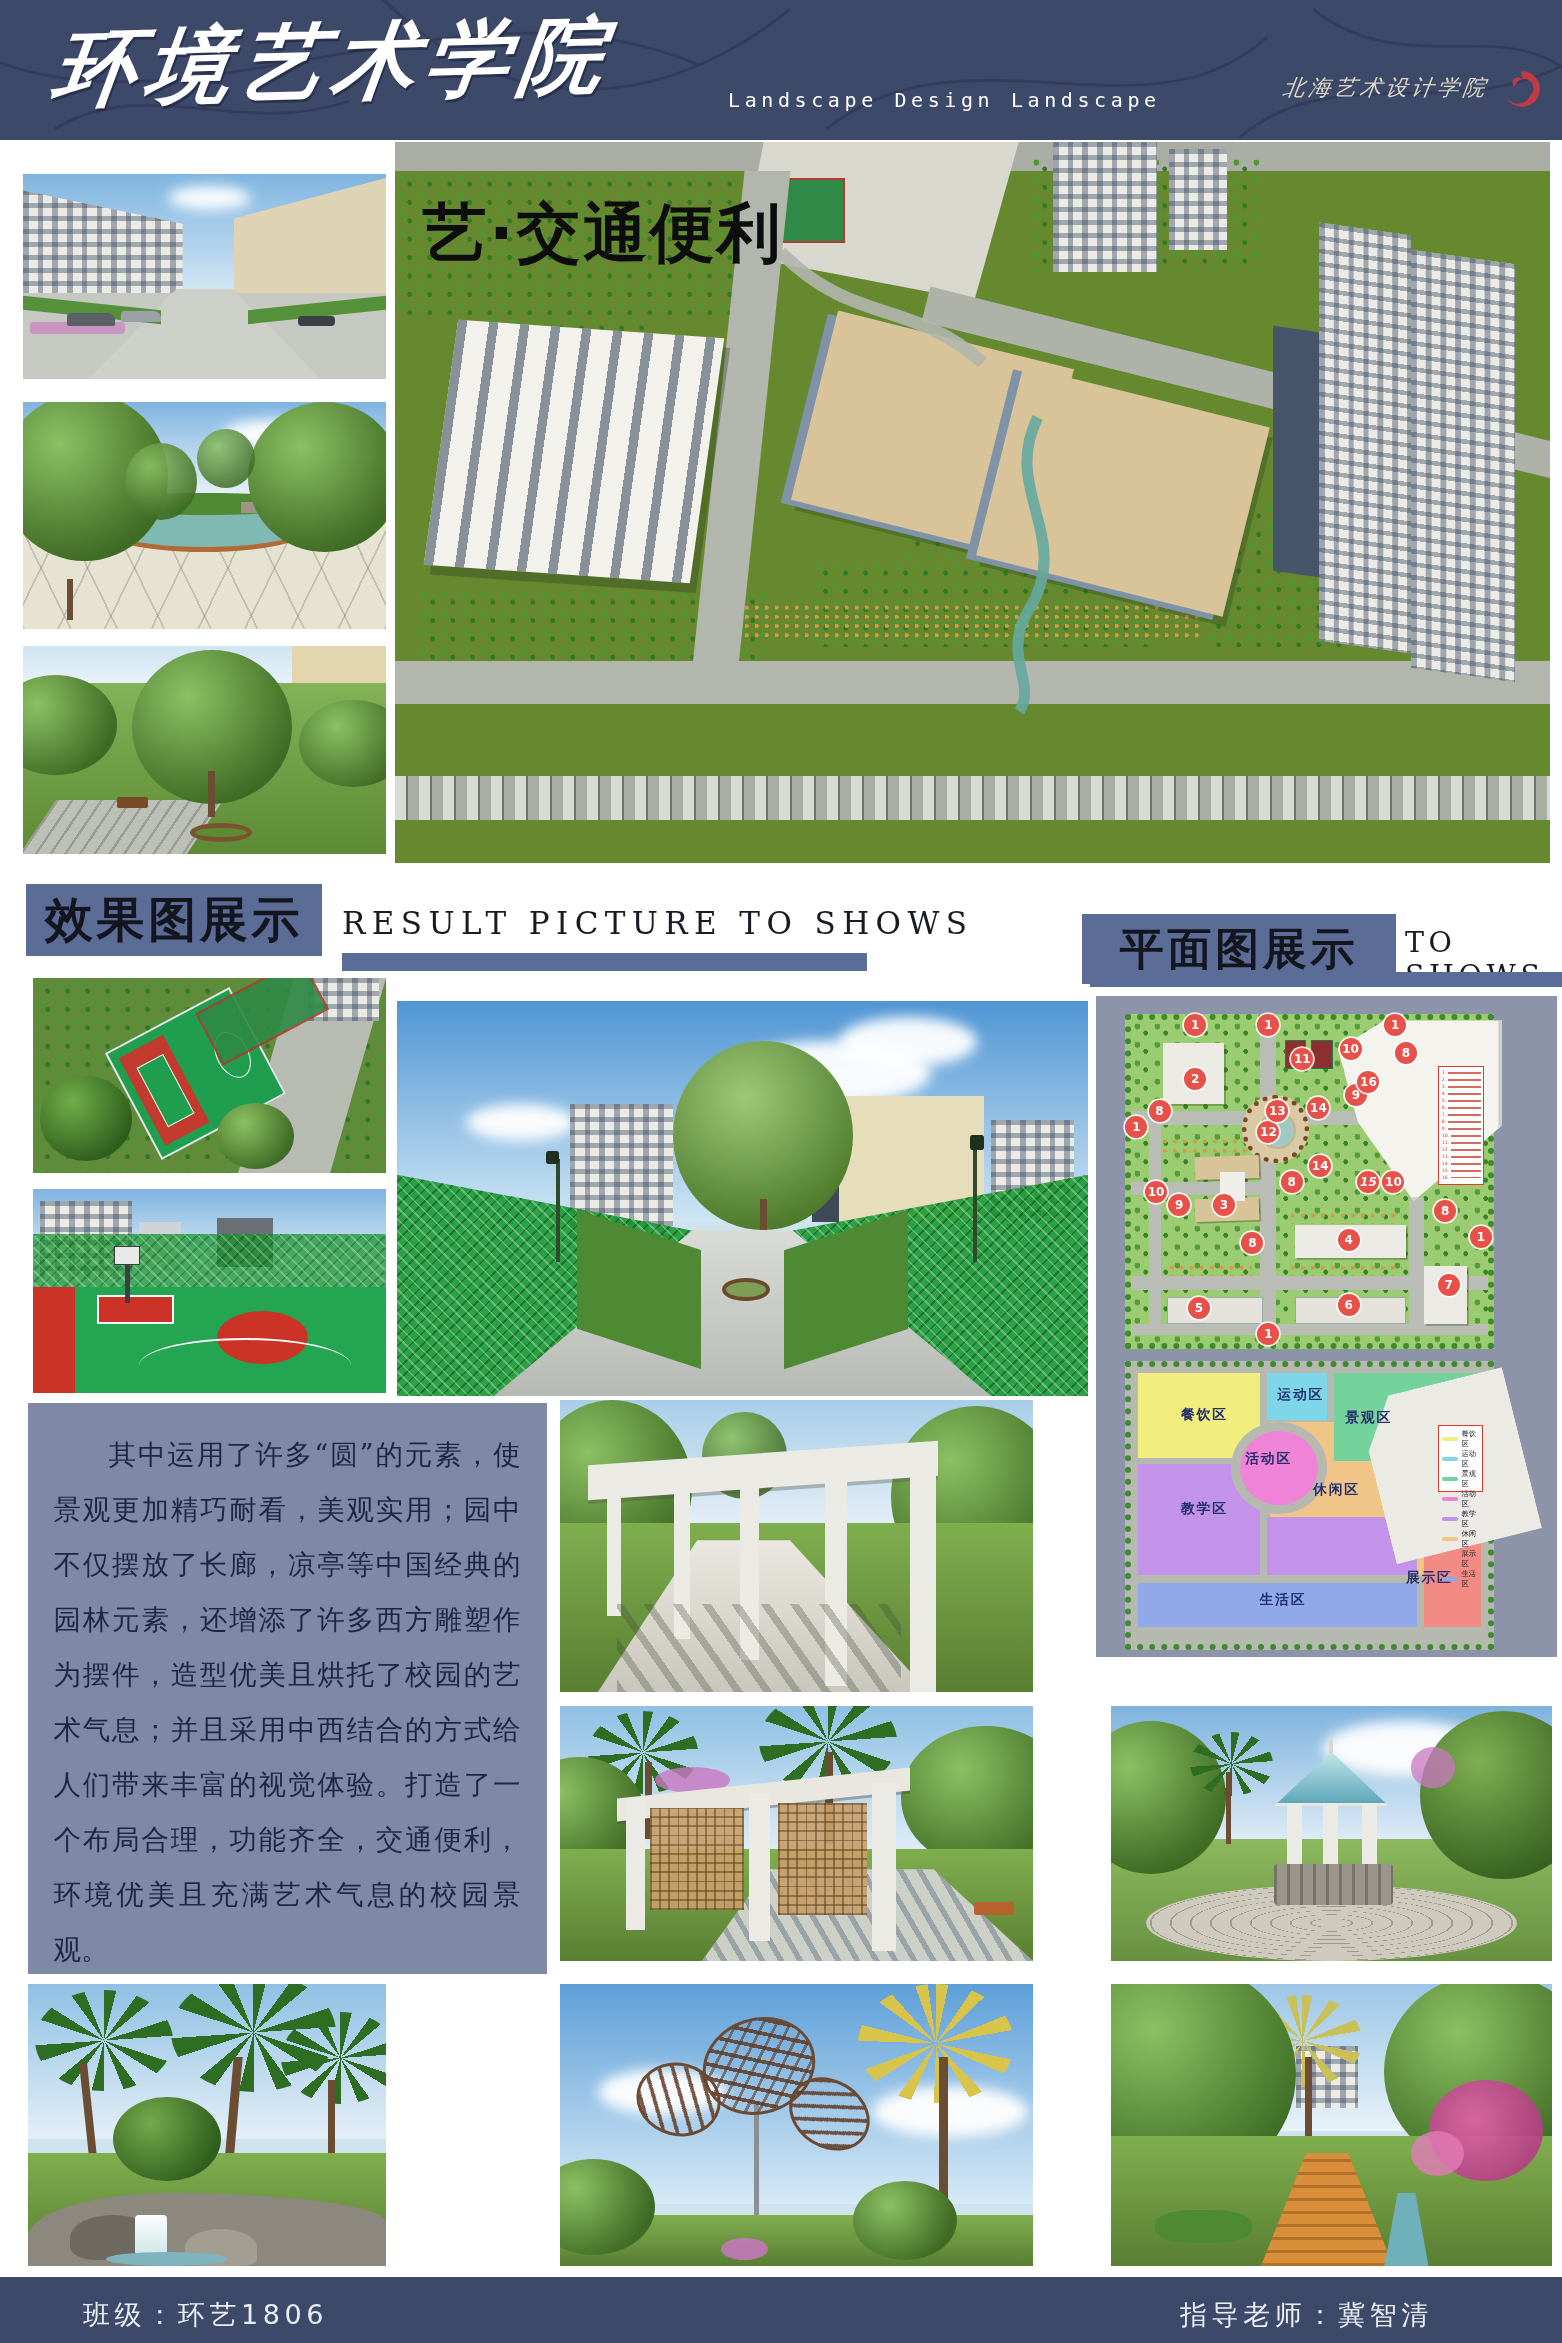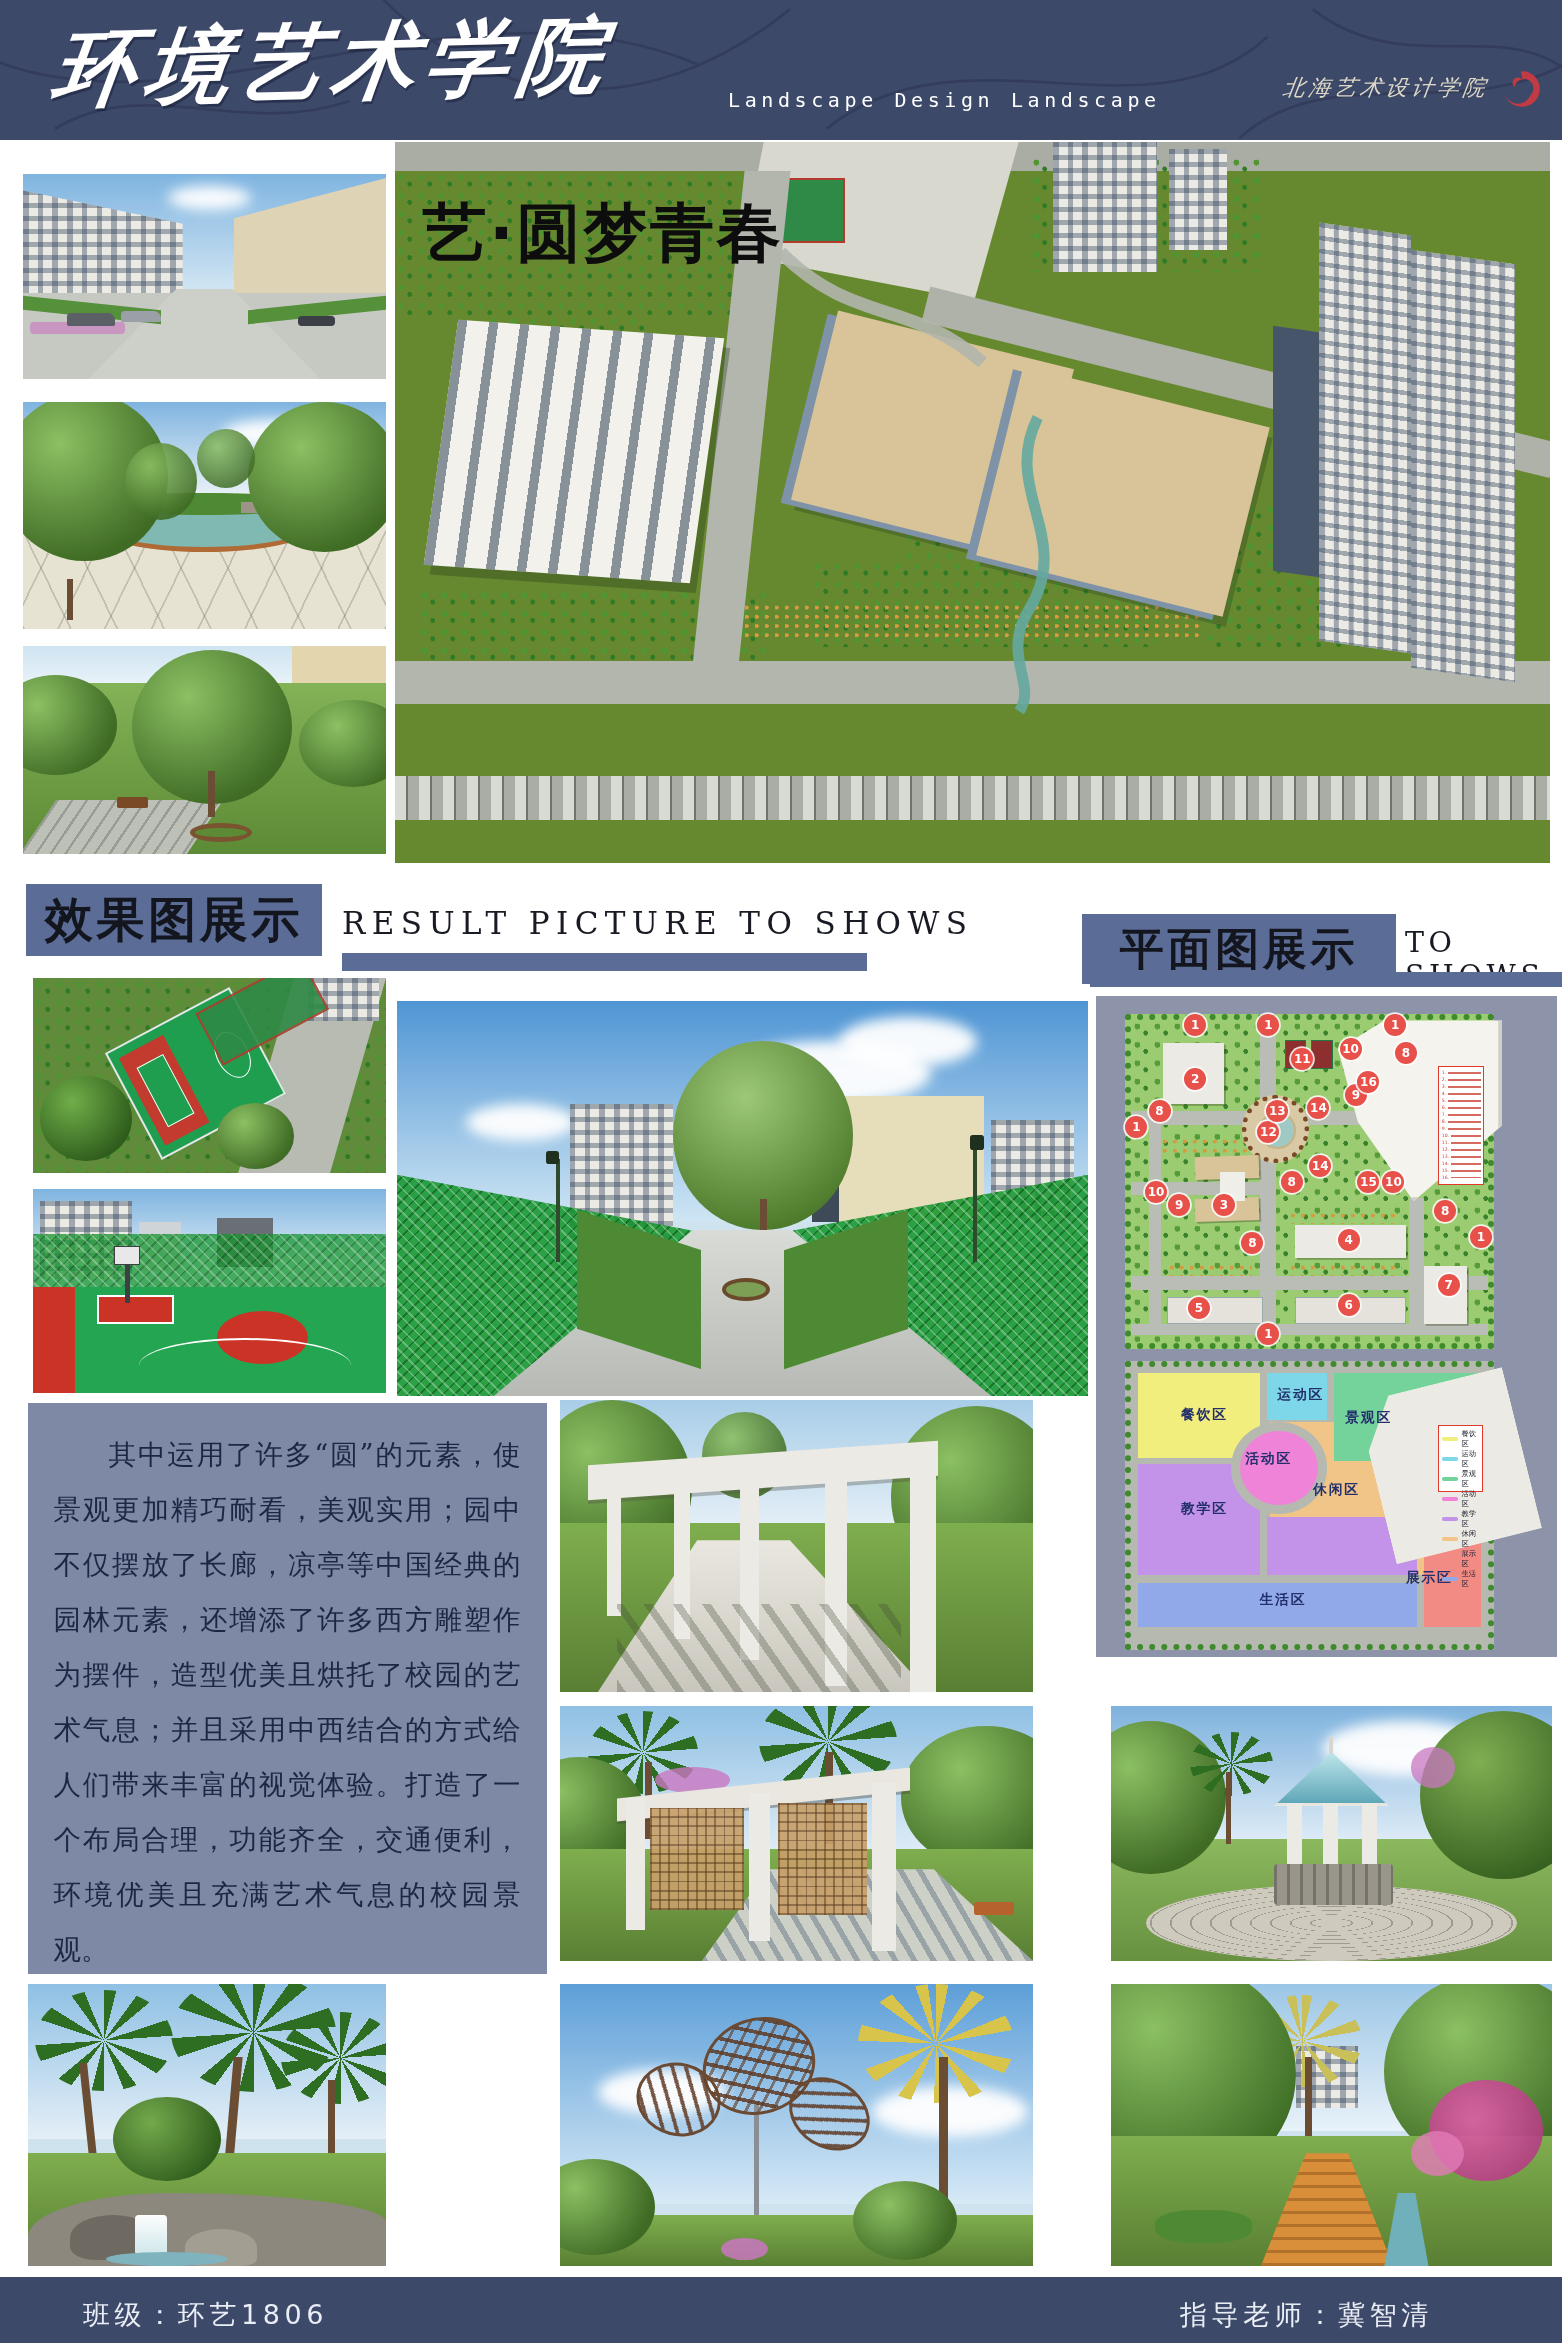--- a/index.html
+++ b/index.html
@@ -170,21 +170,21 @@
   <div class="bldg win" style="left:57%;top:0;width:9%;height:18%;"></div>
   <div class="bldg win" style="left:67%;top:1%;width:5%;height:14%;"></div>
   <div class="bldg win" style="left:80%;top:12%;width:8%;height:58%;transform:skewY(8deg);"></div>
   <div class="bldg win" style="left:88%;top:16%;width:9%;height:58%;transform:skewY(8deg);"></div>
   <div class="bldg" style="left:76%;top:26%;width:4%;height:34%;background:#47556b;transform:skewY(8deg);"></div>
 
   <svg class="svgart" width="1155" height="721" viewBox="0 0 1258 785">
     <path d="M700,300 C660,380 740,430 690,510 C660,560 700,590 680,620" fill="none" stroke="#64a8a0" stroke-width="12" opacity=".9"></path>
     <path d="M420,120 C500,200 560,170 640,240" fill="none" stroke="#b2b6ad" stroke-width="14" opacity=".9"></path>
   </svg>
-  <div class="hero-title">艺·圆梦青春</div>
+  <div class="hero-title">艺·交通便利</div>
 </div>
 
 <div class="secblock" style="left:26px;top:884px;width:296px;height:72px;font-size:48px;letter-spacing:3.7px;">
   <span>效果图展示</span>
 </div>
 <div class="secen" style="left:342px;top:905px;font-size:31px;letter-spacing:6.4px;">RESULT PICTURE TO SHOWS</div>
 <div class="secbar" style="left:342px;top:953px;width:525px;height:18.4px;"></div>
 
 <div class="secblock" style="left:1082px;top:914px;width:314px;height:70px;font-size:44px;letter-spacing:3.7px;">
   <span>平面图展示</span>
@@ -365,21 +365,21 @@
         <span class="badge" style="left: 63%; top: 23%;">9</span>
         <span class="badge" style="left: 13.5%; top: 57%;">9</span>
         <span class="badge" style="left: 61.5%; top: 9%;">10</span>
         <span class="badge" style="left: 7%; top: 53%;">10</span>
         <span class="badge" style="left: 73.5%; top: 50%;">10</span>
         <span class="badge" style="left: 48%; top: 12%;">11</span>
         <span class="badge" style="left: 38.5%; top: 34.5%;">12</span>
         <span class="badge" style="left: 41%; top: 28%;">13</span>
         <span class="badge" style="left: 52.5%; top: 27%;">14</span>
         <span class="badge" style="left: 53%; top: 45%;">14</span>
-        <span class="badge" style="left: 66.5%; top: 50%;">15</span>
+        <span class="badge" style="left: 66.5%; top: 50%; font-style: italic;">15</span>
         <span class="badge" style="left: 66.5%; top: 19%;">16</span>
       </div>
   </div>
 
   <div class="plan" style="left:29px;top:365px;width:369px;height:289px;background:#b5b9b0;">
     <div class="zone" style="left: 39%; top: 20%; width: 59%; height: 55%; background: rgb(241, 196, 135);"></div>
     <div class="zone" style="left: 2%; top: 2%; width: 34%; height: 31%; background: rgb(242, 238, 125);"></div>
     <div class="zone" style="left: 38%; top: 2%; width: 17%; height: 17%; background: rgb(126, 215, 232);"></div>
     <div class="zone" style="left: 57%; top: 2%; width: 41%; height: 32%; background: rgb(116, 210, 155);"></div>
     <div class="zone" style="left: 2%; top: 35%; width: 34%; height: 40%; background: rgb(195, 147, 233);"></div>

